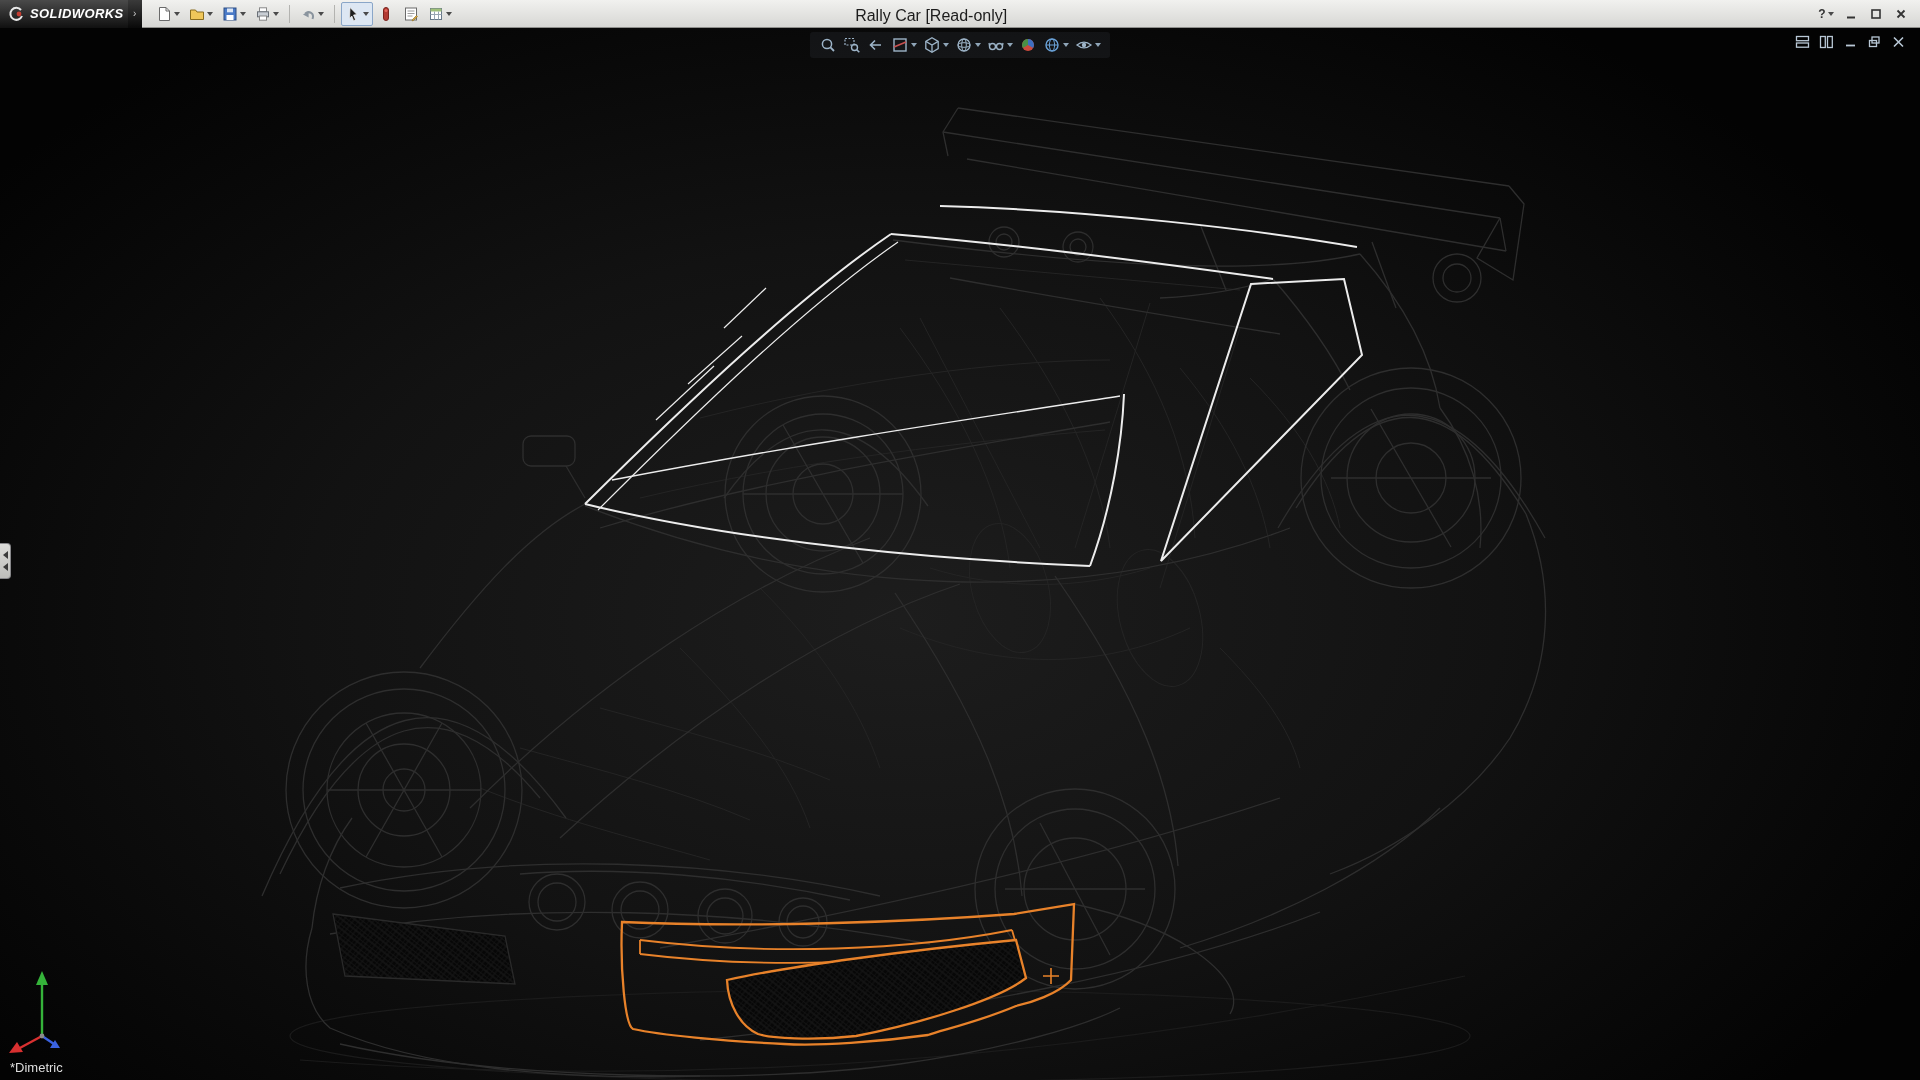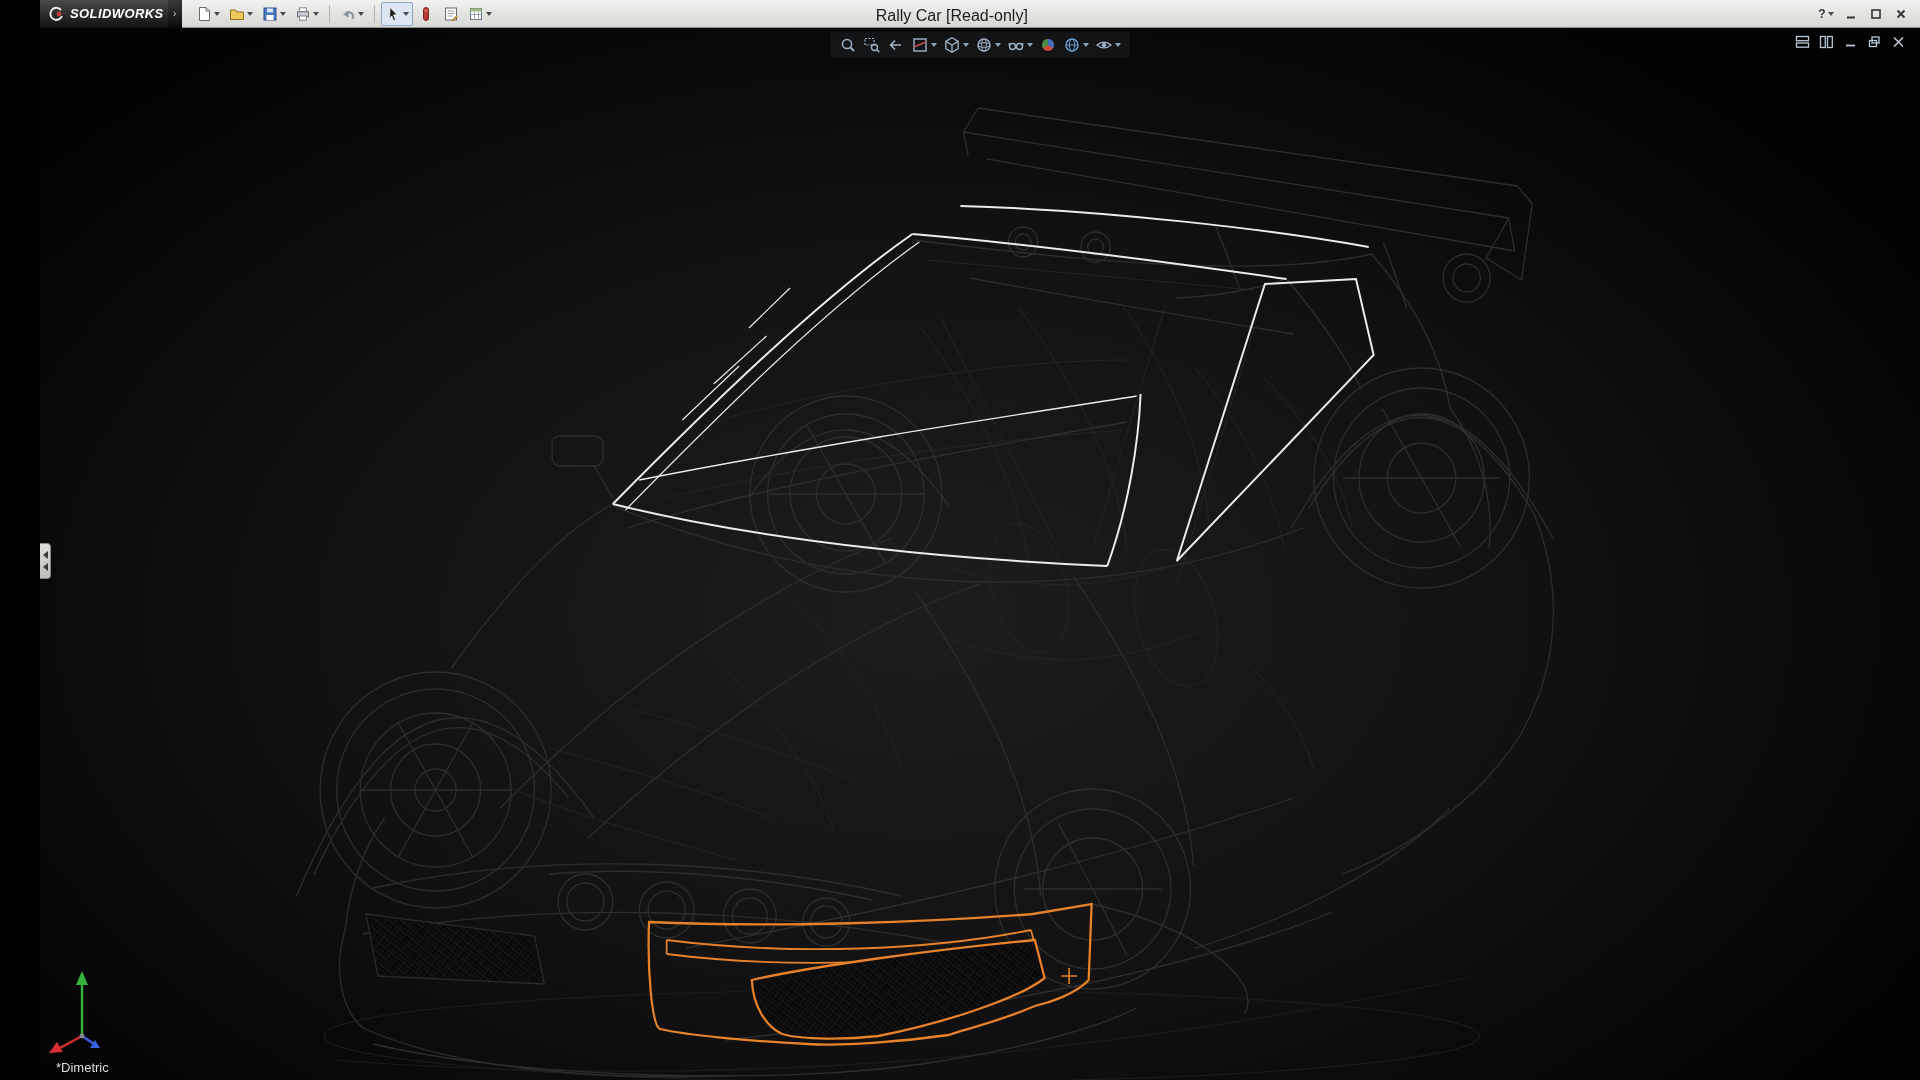--- a/index.html
+++ b/index.html
@@ -1,18 +1,18 @@
 <!DOCTYPE html>
 <html><head>
 <meta charset="utf-8">
 <style>
   * { margin:0; padding:0; box-sizing:border-box; }
   html,body { width:1920px; height:1080px; overflow:hidden; background:#000;
               font-family:"Liberation Sans", sans-serif; }
-  .screen { width:1920px; height:1080px; display:flex; flex-direction:column; position:relative;padding-left:40px; }
+  .screen { width:1920px; height:1080px; display:flex; flex-direction:column; position:relative; }
 
   
   .titlebar { height:28px; flex:0 0 28px; background:linear-gradient(#f1f1ef,#d7d7d4);
               border-bottom:1px solid #8f8f8c; display:flex; align-items:center; position:relative; z-index:5; }
   .logo-block { height:28px; background:linear-gradient(#4a4a4a,#101010); color:#fff;
                 display:flex; align-items:center; padding:0 4px 0 8px; gap:6px; }
   .brand { font-size:13px; font-weight:bold; letter-spacing:.4px; font-style:italic; }
   .logo-chevron { width:14px; height:28px; background:linear-gradient(#3a3a3a,#090909);
                   display:flex; align-items:center; justify-content:center; color:#cfcfcf; font-size:10px; }
   .tb-tools { display:flex; align-items:center; margin-left:10px; gap:1px; }
@@ -46,21 +46,21 @@
 
   
   .collapse-tab { position:absolute; left:0; top:515px; width:11px; height:36px;
                   background:linear-gradient(#dcdcd9,#bdbdba); border:1px solid #87878a; border-left:none;
                   border-radius:0 4px 4px 0; display:flex; flex-direction:column;
                   align-items:center; justify-content:center; gap:4px; }
   .tri-left { width:0; height:0; border-top:4px solid transparent; border-bottom:4px solid transparent;
               border-right:5px solid #3a3a3a; }
 
   .triad { position:absolute; left:6px; bottom:26px; }
-  .view-label { position:absolute; left:16px; bottom:5px; color:#dedede; font-size:13px; }
+  .view-label { position:absolute; left:10px; bottom:5px; color:#dedede; font-size:13px; }
 </style>
 </head>
 <body>
 
 <div class="screen">
 
   <div class="titlebar">
     <div class="logo-block">
       <svg width="16" height="16" viewBox="0 0 16 16">
         <path d="M13 4a6 6 0 1 0 1 6" fill="none" stroke="#e8e8e8" stroke-width="2"></path>

